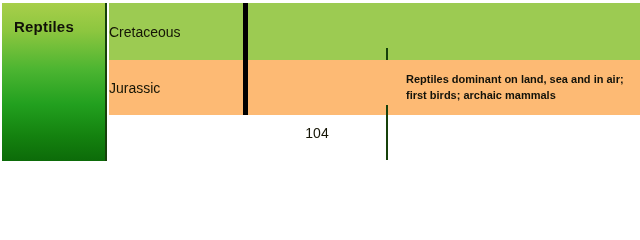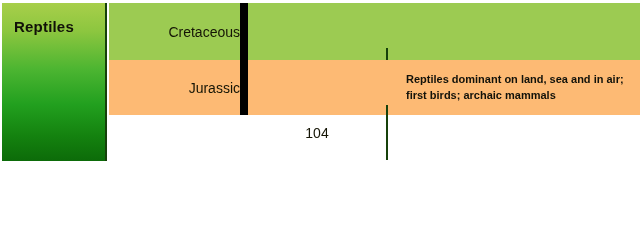--- a/index.html
+++ b/index.html
@@ -64,22 +64,22 @@
     position: absolute;
     top: 0;
     height: 100%;
     box-sizing: border-box;
     display: flex;
     align-items: center;
   }
   .cell-period {
     left: 0px;
     width: 139px;
-    justify-content: flex-end;
-    border-right: 8px solid #000000;
+    justify-content: flex-start;
+    border-right: 5px solid #000000;
   }
   .cell-age {
     left: 139px;
     width: 140px;
     justify-content: center;
     border-right: 2px solid #16410a;
     margin-top: 45px;
   }
   .cell-desc {
     left: 279px;

